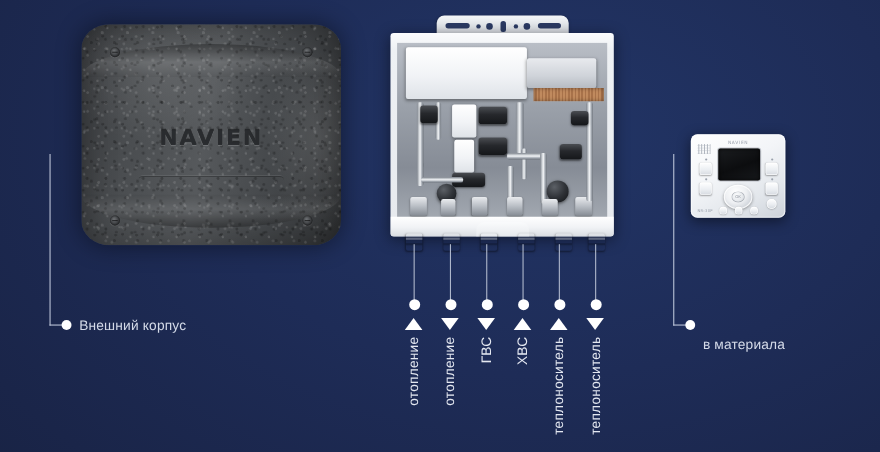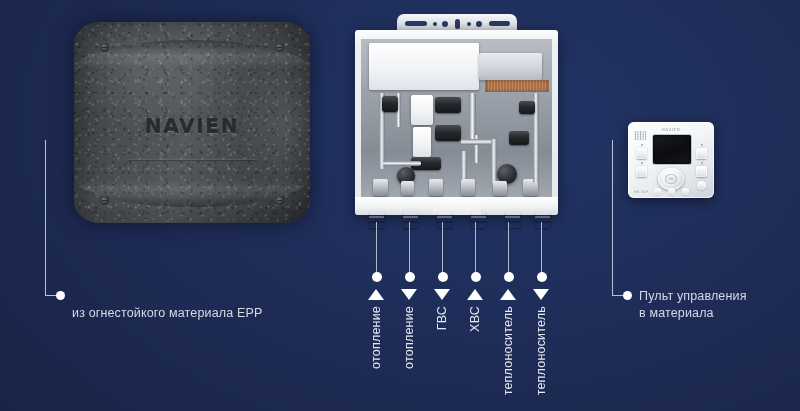--- a/index.html
+++ b/index.html
@@ -362,21 +362,21 @@
     <div class="epp-screw" style="left:26px; top:21px;"></div>
     <div class="epp-screw" style="right:26px; top:21px;"></div>
     <div class="epp-screw" style="left:26px; bottom:18px;"></div>
     <div class="epp-screw" style="right:26px; bottom:18px;"></div>
     <div id="epp-logo">NAVIEN</div>
   </div>
 
   <div class="leader-line" style="left:45px; top:140px; width:1px; height:156px;"></div>
   <div class="leader-line" style="left:45px; top:295px; width:16px; height:1px;"></div>
   <div class="dot" style="left:56px; top:291px;"></div>
-  <div class="callout-text" style="left:72px; top:305px;">из огнестойкого материала EPP</div>
+  <div class="callout-text" style="left:72px; top:288px;">Внешний корпус</div>
 
   <div class="abs" id="boiler">
 
     <div id="boiler-bracket">
       <div class="bracket-slot" style="left:8px;  width:22px;"></div>
       <div class="bracket-hole" style="left:36px;"></div>
       <div class="bracket-hole" style="left:45px; width:6px; height:6px; top:6.5px;"></div>
       <div class="bracket-keyhole"></div>
       <div class="bracket-hole" style="left:70px;"></div>
       <div class="bracket-hole" style="left:79px; width:6px; height:6px; top:6.5px;"></div>
@@ -504,16 +504,15 @@
     <div class="cp-btn-round" style="left:26px; top:66px; width:7px; height:7px;"></div>
     <div class="cp-btn-round" style="left:40px; top:66px; width:7px; height:7px;"></div>
     <div class="cp-btn-round" style="left:54px; top:66px; width:7px; height:7px;"></div>
 
     <div id="cp-model">NR-30P</div>
   </div>
 
   <div class="leader-line" style="left:612px; top:140px; width:1px; height:156px;"></div>
   <div class="leader-line" style="left:612px; top:295px; width:16px; height:1px;"></div>
   <div class="dot" style="left:623px; top:291px;"></div>
-  <div class="callout-text" style="left:639px; top:288px;">Пульт управления</div>
   <div class="callout-text" style="left:639px; top:305px;">в материала</div>
 
 </div>
 
 </body></html>

